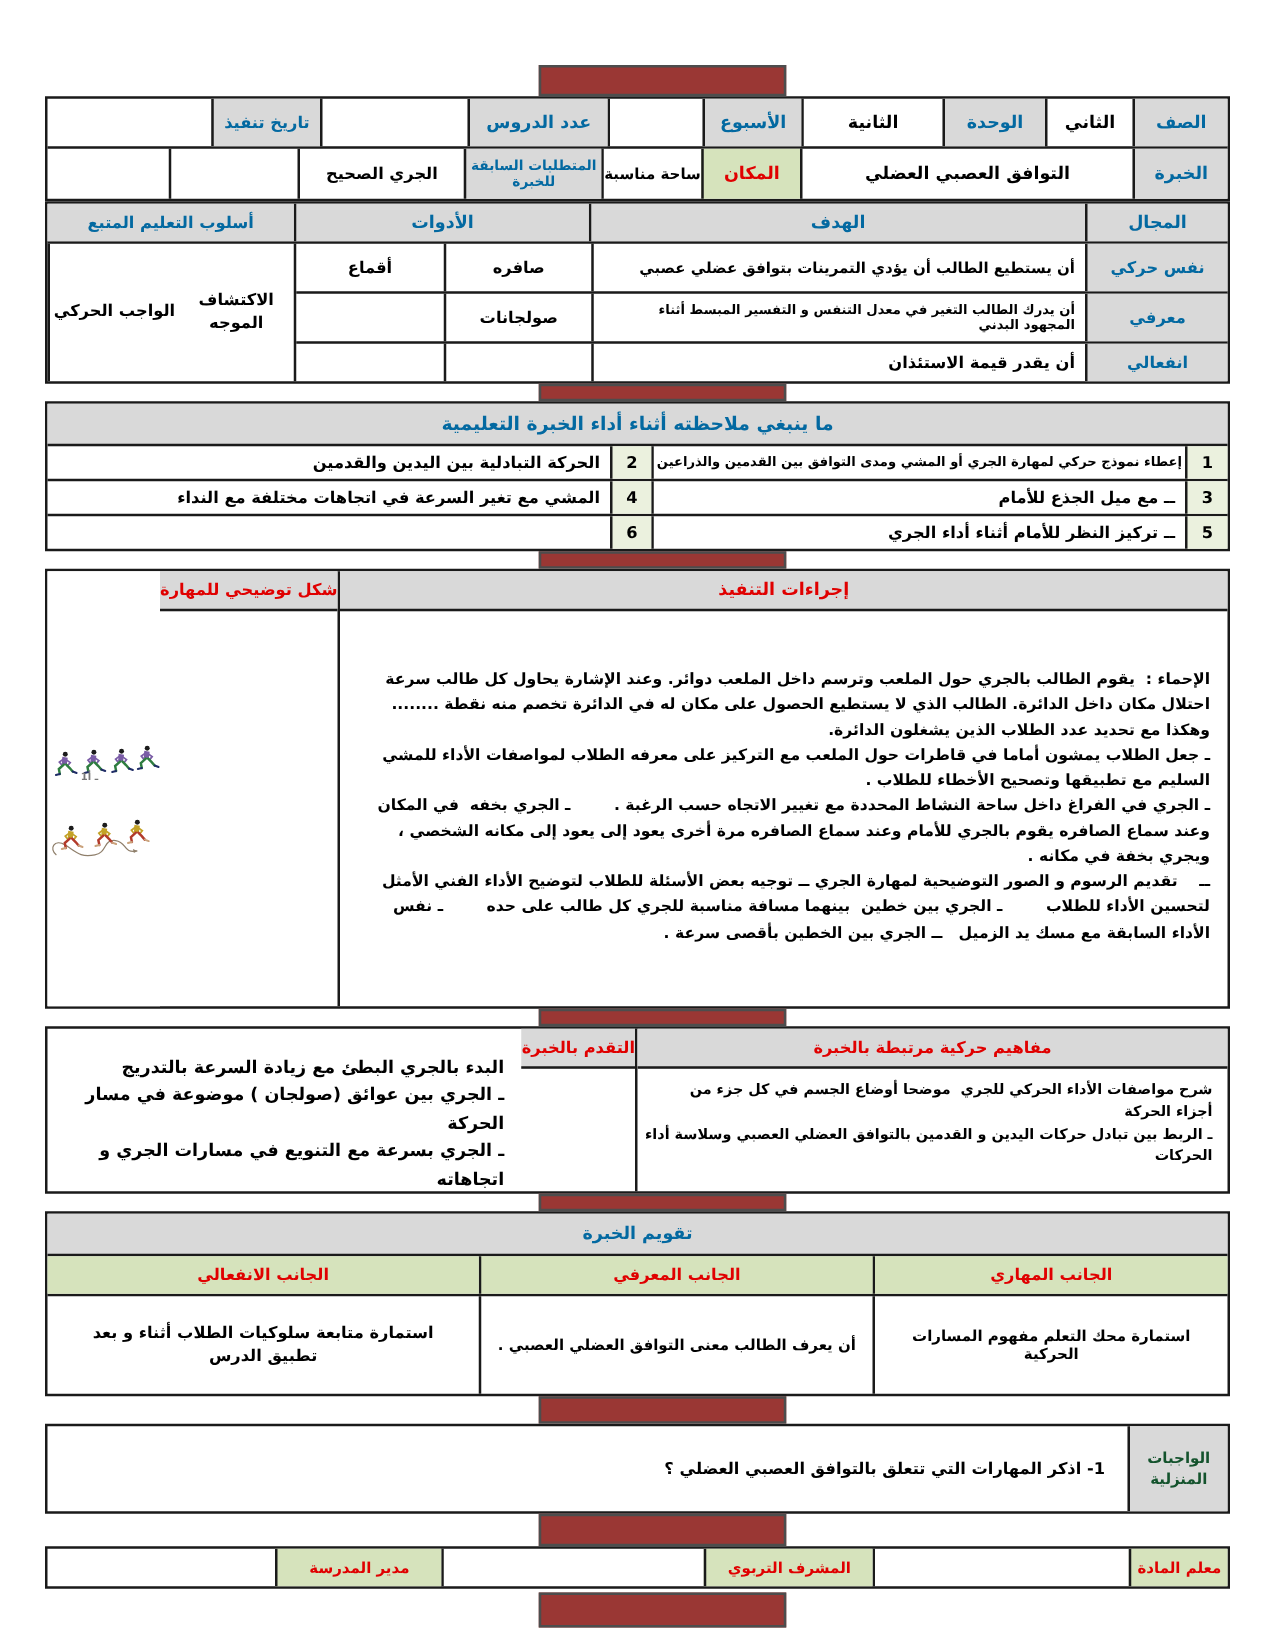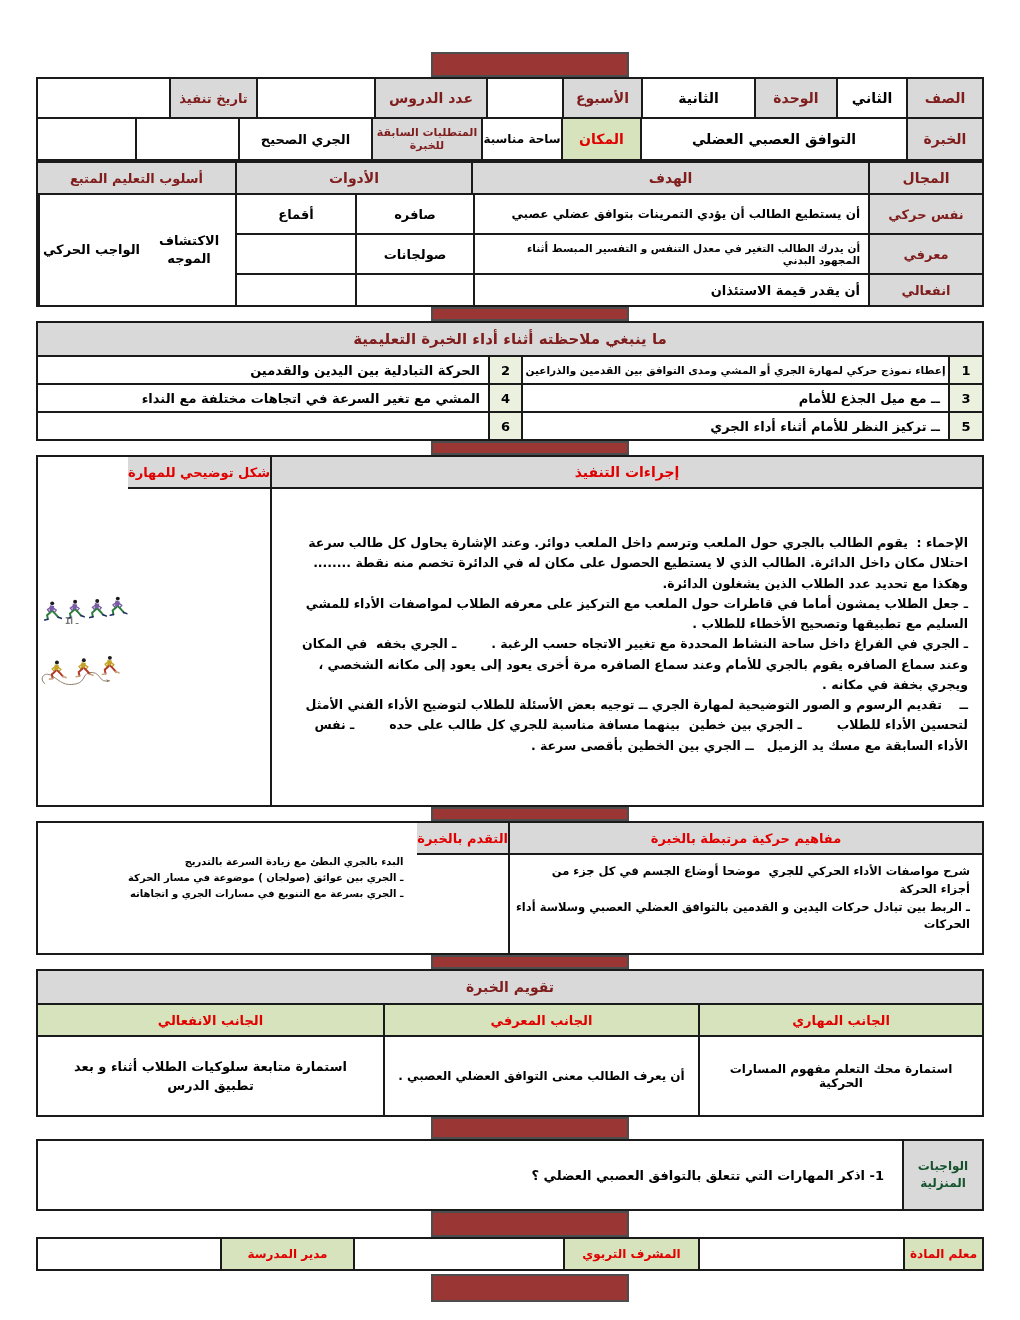--- a/index.html
+++ b/index.html
@@ -9,21 +9,21 @@
     position:relative;
   }
   .sec{margin:0 36px;width:948px;border:2px solid #1a1a1a;box-sizing:border-box;background:#fff;}
   .row{display:flex;border-bottom:2px solid #1a1a1a;}
   .sec .row:last-child,.rows:last-child .row:last-child{border-bottom:none;}
   .cell{
     border-left:2px solid #1a1a1a;box-sizing:border-box;display:flex;
     align-items:center;justify-content:center;text-align:center;overflow:hidden;
   }
   .row>.cell:last-child{border-left:none;}
-  .hdr{background:#d9d9d9;color:#7f1d1d;}
+  .hdr{background:#d9d9d9;color:#0369a1;}
   .hdrblack{background:#d9d9d9;color:#14532d;}
   .green{background:#d6e3bc;color:#e00000;}
   .pale{background:#ebf1de;color:#000;}
   .bar{
     width:198px;height:15px;background:#9a3734;border:2px solid #4d4d4d;
     margin-right:391px;box-sizing:border-box;
   } .f14{font-size:14px;} .f13{font-size:13px;}
   .f12{font-size:12px;} .f11{font-size:11px;} .f10{font-size:10.5px;}
   .pre{white-space:pre-wrap;}
   .rtxt{justify-content:flex-start;text-align:right;padding:0 8px;}
@@ -175,21 +175,21 @@
 <div class="sec" style="display:flex;height:134px;">
   <div style="flex:0 0 474px;display:flex;flex-direction:column;border-left:2px solid #1a1a1a;box-sizing:border-box;">
     <div class="colhead f13">مفاهيم حركية مرتبطة بالخبرة</div>
     <div class="pre" style="flex:1;padding:8px 12px 4px 6px;font-size:11.5px;line-height:1.55;text-align:right;">شرح مواصفات الأداء الحركي للجري  موضحا أوضاع الجسم في كل جزء من
 أجزاء الحركة
 ـ الربط بين تبادل حركات اليدين و القدمين بالتوافق العضلي العصبي وسلاسة أداء
 الحركات</div>
   </div>
   <div style="flex:1;display:flex;flex-direction:row;">
     <div class="colhead f13">التقدم بالخبرة</div>
-    <div class="pre" style="flex:1;padding:31px 14px 4px 6px;font-size:10px;line-height:1.6;text-align:right;">البدء بالجري البطئ مع زيادة السرعة بالتدريج
+    <div class="pre" style="flex:1;padding:20px 14px 4px 6px;font-size:14px;line-height:1.6;text-align:right;">البدء بالجري البطئ مع زيادة السرعة بالتدريج
 ـ الجري بين عوائق (صولجان ) موضوعة في مسار الحركة
 ـ الجري بسرعة مع التنويع في مسارات الجري و اتجاهاته</div>
   </div>
 </div>
 
 <div class="bar" style="height:14px;"></div>
 
 <div class="sec">
   <div class="row hdr" style="height:32px;align-items:center;justify-content:center;font-size:14px;">تقويم الخبرة</div>
   <div class="row" style="height:30px;">

